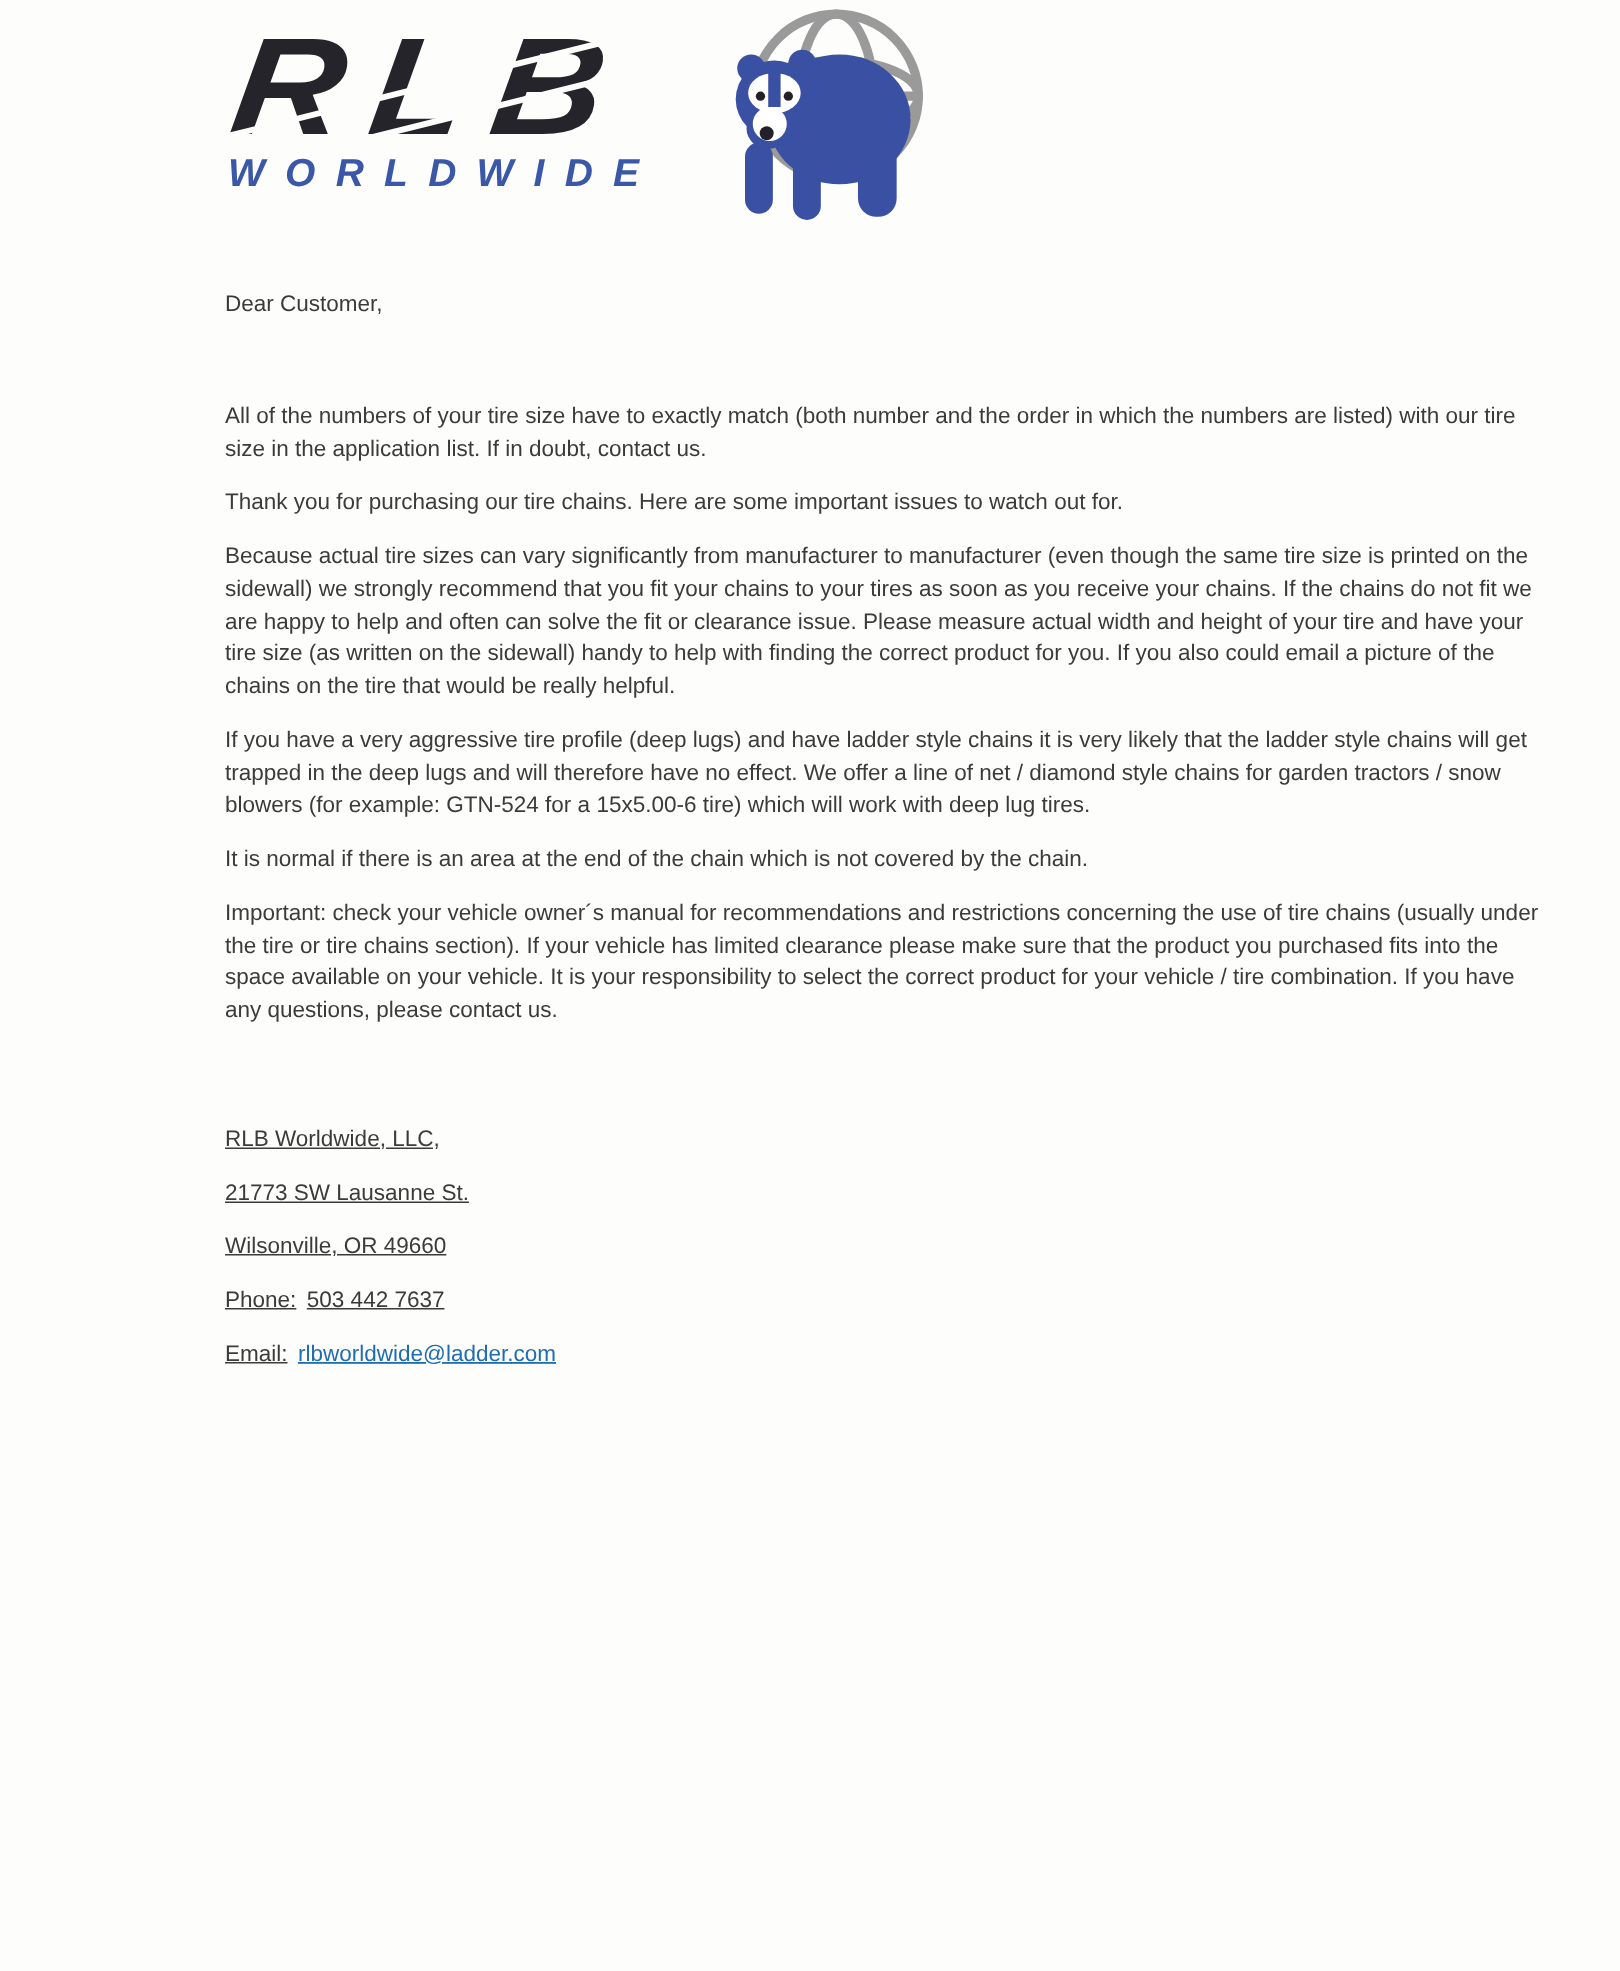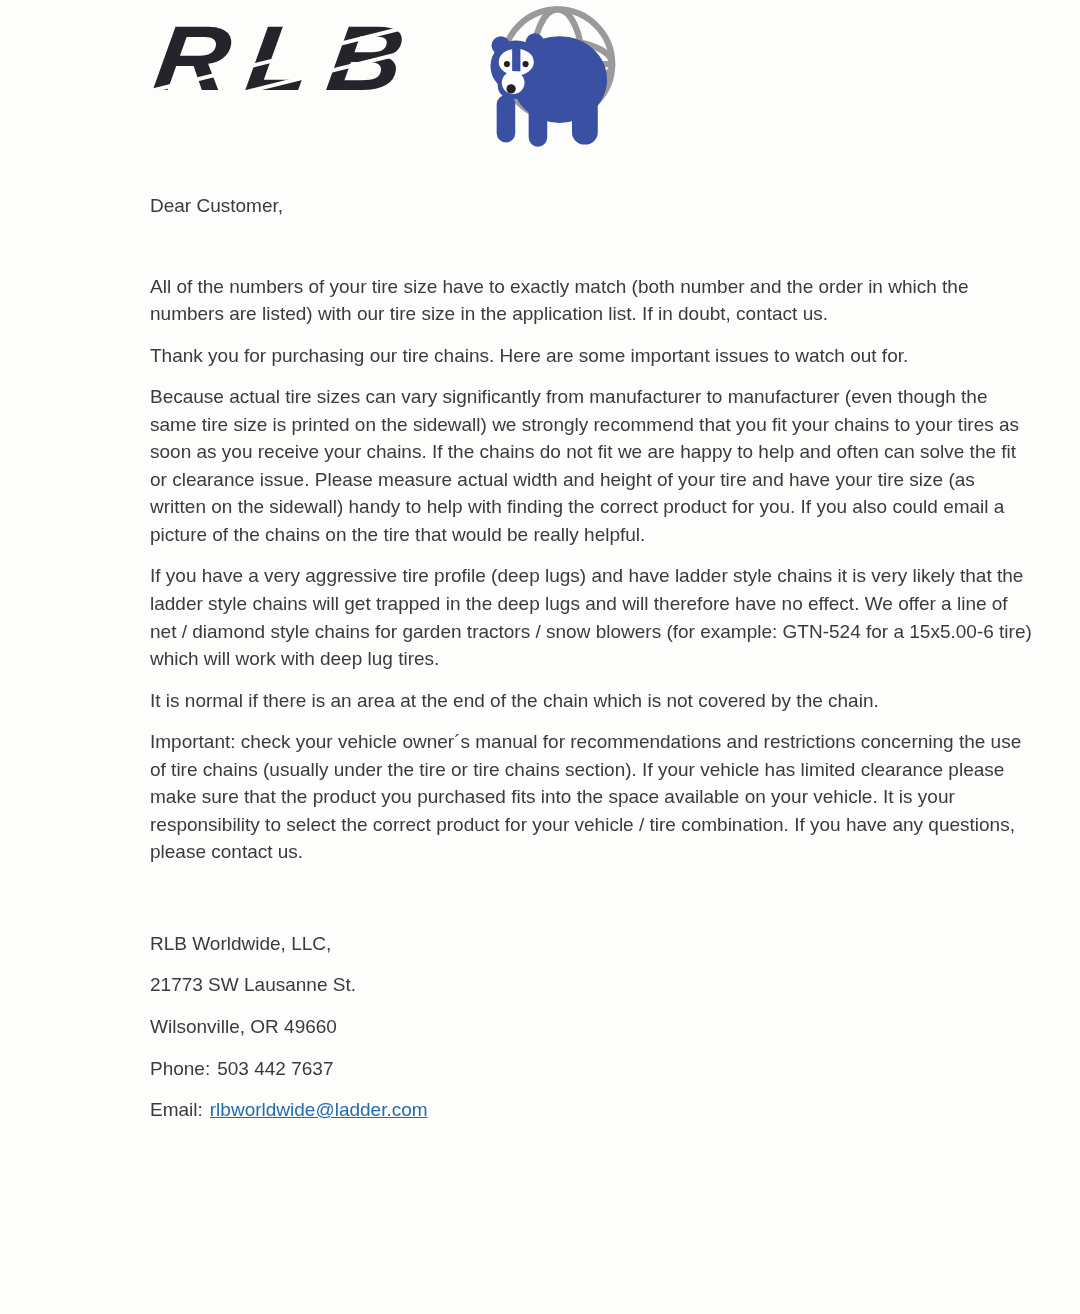--- a/index.html
+++ b/index.html
@@ -34,45 +34,46 @@
   .slash-1 { top: 34px; left: -6px; width: 310px; }
   .slash-2 { top: 58px; left: 2px;  width: 300px; }
   .logo-worldwide {
     position: absolute; left: 2px; top: 92px;
     font-size: 26px; font-weight: 700; font-style: italic;
     letter-spacing: 13.5px; color: #3a57a8; white-space: nowrap;
   }
   .logo-mark { position: absolute; left: 292px; top: -6px; width: 196px; height: 150px; }
 
   
-  .letter { position: absolute; top: 192px; left: 150px; width: 884px; font-size: 19px; line-height: 1.45; }
+  .letter { position: absolute; top: 192px; left: 150px; width: 884px; font-size: 15px; line-height: 1.45; }
   .letter p { margin: 0 0 14px 0; }
   p.salutation { margin-bottom: 53px; }
 
   
-  .contact { margin-top: 64px; }
+  .contact { margin-top: 64px; text-decoration: underline; }
   .contact p { margin: 0 0 14px 0; }
   .contact .label { margin-right: 7px; }
   .email-link {
     color: #1f6cb0;
     text-decoration: underline;
     cursor: pointer;
   }
 </style>
 </head>
 <body>
 
 <div class="page">
 
   <header class="logo-header">
     <div class="logo-rlb-wrap">
       <div class="logo-rlb">RLB</div>
       <div class="logo-slash slash-1"></div>
       <div class="logo-slash slash-2"></div>
     </div>
+    <div class="logo-worldwide">WORLDWIDE</div>
 
     <svg class="logo-mark" viewBox="0 0 190 145" aria-hidden="true">
 
       <g stroke="#9a9a9a" stroke-width="6" fill="none">
         <circle cx="112" cy="60" r="53"></circle>
         <ellipse cx="112" cy="60" rx="24" ry="53"></ellipse>
         <ellipse cx="112" cy="60" rx="53" ry="23"></ellipse>
         <line x1="59" y1="60" x2="165" y2="60"></line>
       </g>
 

